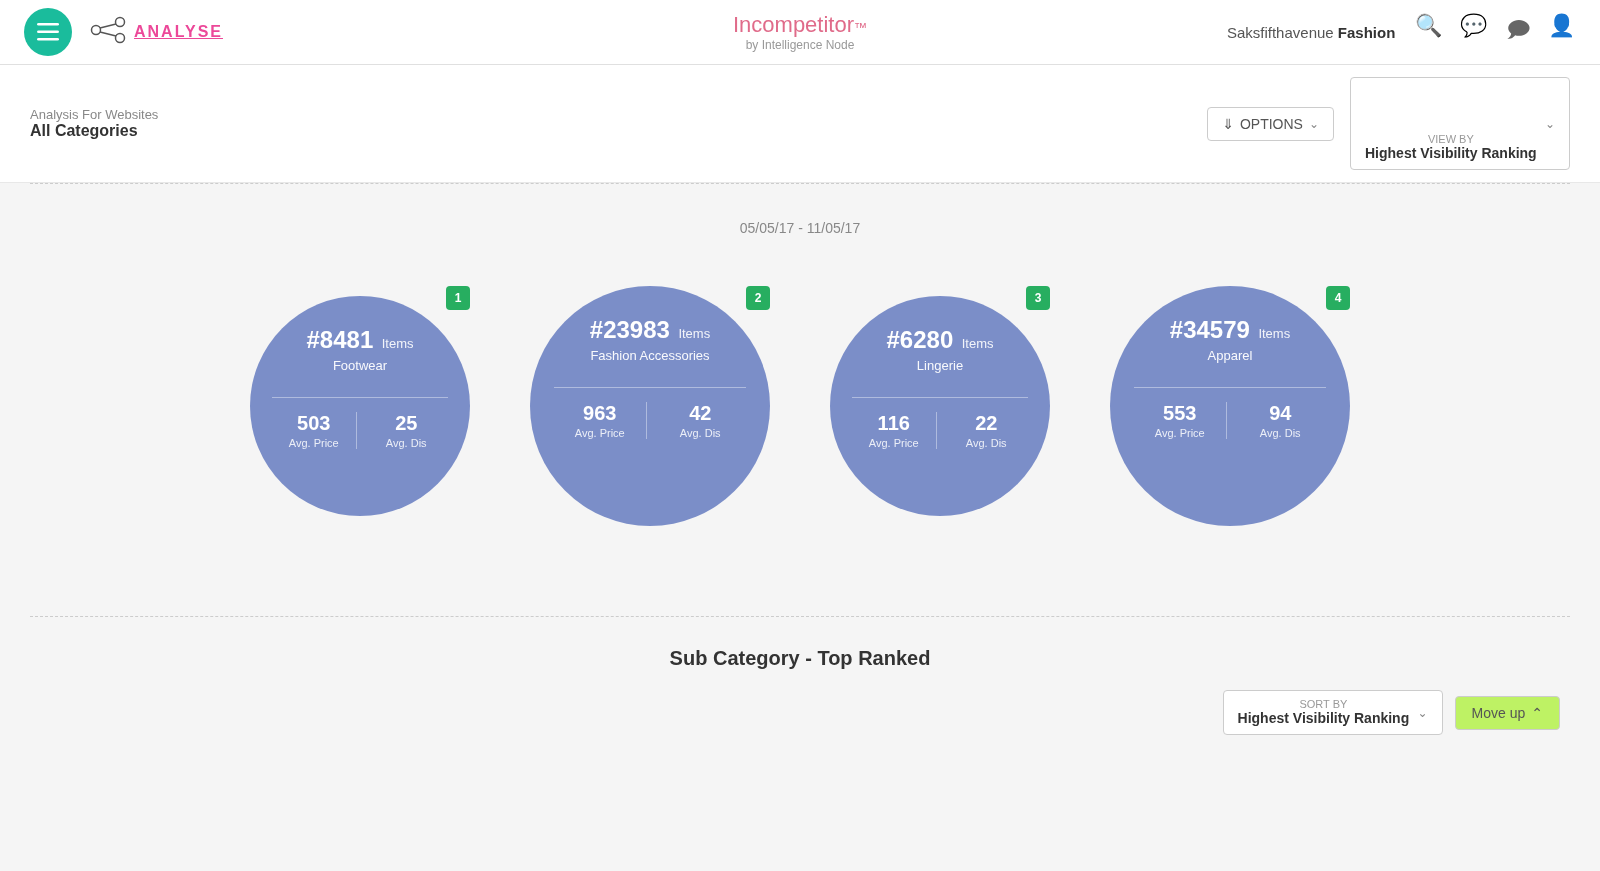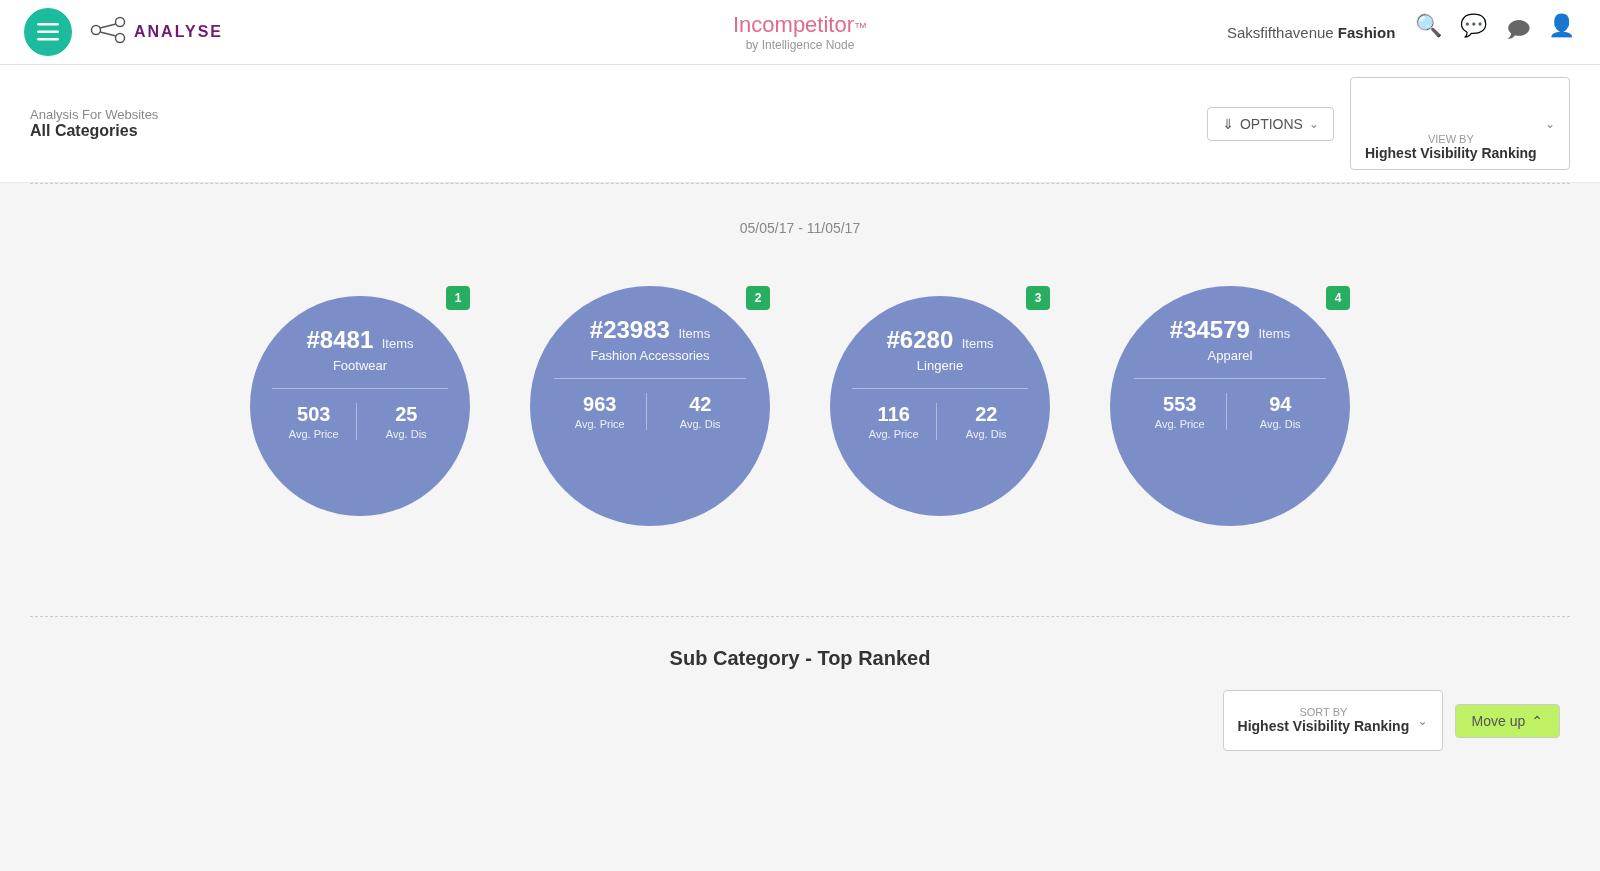--- a/index.html
+++ b/index.html
@@ -23,21 +23,21 @@
       cursor: pointer;
       flex-shrink: 0;
     }
     .header-menu-btn svg { fill: #fff; }
     .header-logo {
       display: flex; align-items: center; gap: 8px;
       margin-left: 18px;
     }
     .header-logo-icon svg { width: 36px; height: 28px; }
     .header-logo-text {
-      font-size: 16px; font-weight: 600; color: #701a75; letter-spacing: 2px;
+      font-size: 16px; font-weight: 600; color: #ec4899; letter-spacing: 2px; text-decoration: underline;
     }
     .header-brand {
       position: absolute; left: 50%; transform: translateX(-50%);
       text-align: center;
     }
     .header-brand-name {
       font-size: 22px; font-weight: 400; color: #e06b8a;
     }
     .header-brand-sub {
       font-size: 12px; color: #999;
@@ -155,21 +155,21 @@
       padding-top: 30px;
       position: relative;
       overflow: hidden;
     }
     .circle-lg {
       width: 240px; height: 240px;
     }
 
     .circle-top {
       text-align: center;
-      padding-bottom: 15px;
+      padding-bottom: 24px;
       border-bottom: 1px solid rgba(255,255,255,0.4);
       width: 80%;
     }
     .circle-number {
       font-size: 24px; font-weight: 700; color: #fff; display: inline;
     }
     .circle-items-label {
       font-size: 13px; color: rgba(255,255,255,0.9); display: inline; margin-left: 4px;
     }
     .circle-category {
@@ -208,21 +208,21 @@
     }
     .bottom-controls {
       display: flex;
       justify-content: flex-end;
       align-items: center;
       gap: 12px;
     }
     .sort-by-btn {
       display: flex; align-items: center; gap: 6px;
       border: 1px solid #ccc; border-radius: 4px;
-      padding: 16px 14px; background: #fff;
+      padding: 8px 14px; background: #fff;
       cursor: pointer; min-width: 220px;
     }
     .sort-label {
       font-size: 11px; color: #999; display: block; line-height: 1;
     }
     .sort-value {
       font-size: 14px; font-weight: 700; color: #333; display: block;
     }
     .move-up-btn {
       display: flex; align-items: center; gap: 6px;

